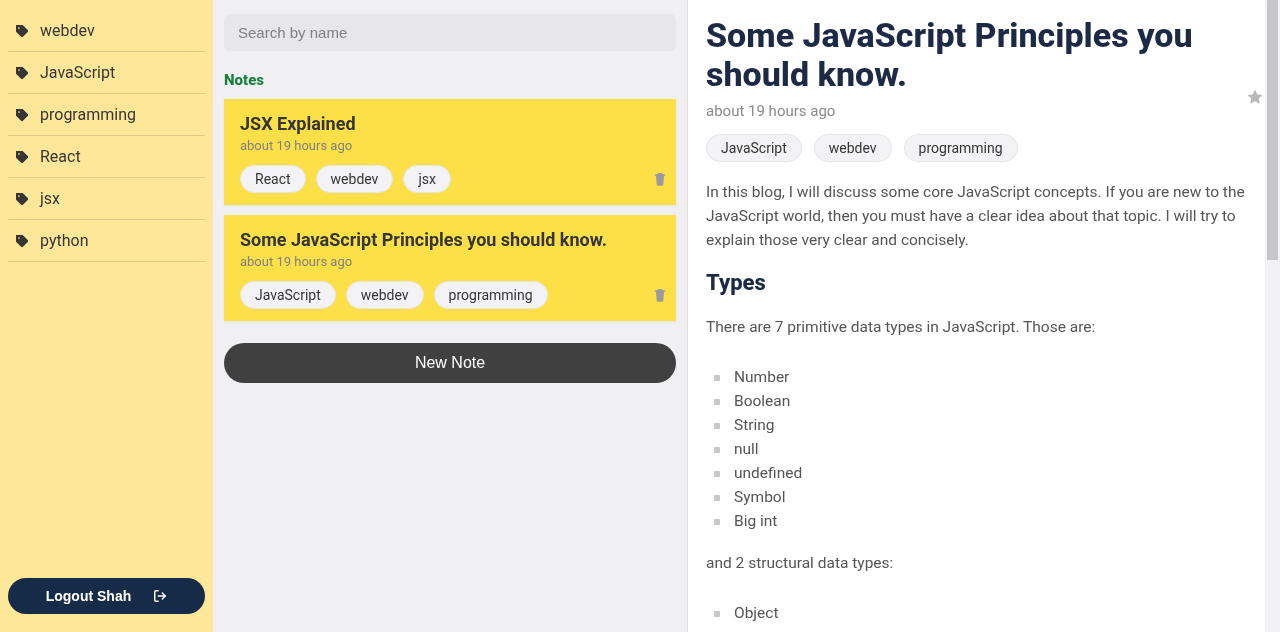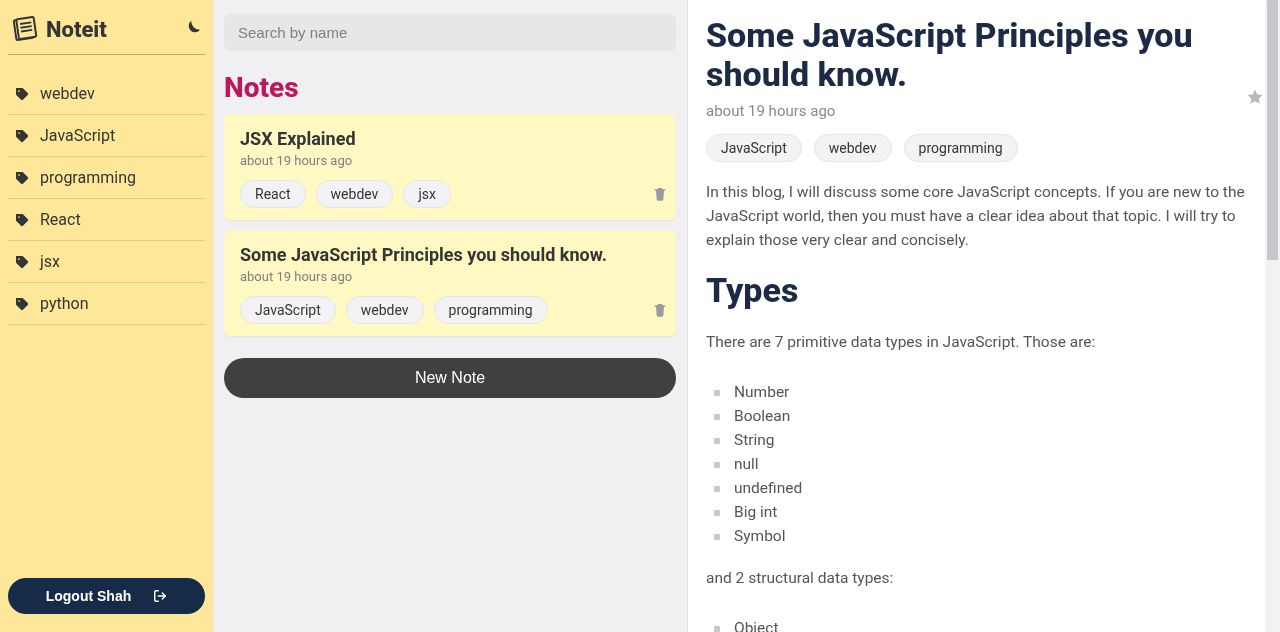--- a/index.html
+++ b/index.html
@@ -67,28 +67,28 @@
   background: #e7e7ea;
   border: none;
   border-radius: 6px;
   padding: 10px 14px;
   font-size: 15px;
   color: #353535;
   outline: none;
 }
 .search::placeholder { color: #7f7f84; }
 .notes-heading {
-  font-size: 28px;
+  font-size: 15px;
   font-weight: 800;
-  color: #be185d;
+  color: #15803d;
   margin: 20px 0 10px 0;
 }
 .note-card {
-  background: #fef9c3;
-  border-radius: 6px;
+  background: #fde047;
+  border-radius: 0;
   padding: 14px 8px 12px 16px;
   margin-bottom: 10px;
   box-shadow: 0 1px 2px rgba(0,0,0,.06);
   cursor: pointer;
 }
 .note-title { font-weight: 700; font-size: 18px; color: #353535; margin-bottom: 4px;}
 .note-time { font-size: 13px; color: #7f7f84; margin-bottom: 12px; }
 .note-foot { display: flex; align-items: center; justify-content: space-between; gap: 8px;}
 .chips { display: flex; gap: 10px; flex-wrap: wrap;}
 .chip {
@@ -122,21 +122,21 @@
   font-size: 34px;
   font-weight: 800;
   color: #1d2a45;
   line-height: 1.15;
   margin-bottom: 8px;
 }
 .content-time { font-size: 15px; color: #8a8a8e; margin-bottom: 14px;}
 .star { position: absolute; top: 88px; right: 16px; color: #b8b8bd; cursor: pointer; font-size: 18px;}
 .content-tags { display: flex; gap: 12px; margin-bottom: 18px;}
 .content-body p { color: #555; font-size: 15.5px; line-height: 1.55; margin-bottom: 18px;}
-.content-body h2 { font-size: 34px; font-weight: 800; color: #1d2a45; margin: 6px 0 20px 0;}
+.content-body h2 { font-size: 22px; font-weight: 800; color: #1d2a45; margin: 6px 0 20px 0;}
 .content-body ul { list-style: none; padding-left: 2px; margin-bottom: 18px; margin-top: 26px;}
 .content-body ul li {
   padding: 3px 0 3px 26px;
   position: relative;
   color: #555;
   font-size: 15.5px;
 }
 .content-body ul li::before {
   content: '';
   position: absolute;
@@ -163,39 +163,20 @@
   height: 260px;
   background: #c6c6cb;
   border-radius: 1px;
 }
 svg { display: block; }
 </style>
 </head>
 <body>
 
 <div class="sidebar">
-  <div class="logo-row">
-    <div class="logo-left">
-      <span>
-        <svg width="30" height="30" viewBox="0 0 24 24" fill="none" stroke="#353535" stroke-width="1.6">
-          <rect x="4" y="4" width="14" height="16" rx="1" transform="rotate(-8 11 12)"></rect>
-          <rect x="6" y="3.2" width="14" height="16" rx="1" transform="rotate(-8 13 11)" fill="#fee799"></rect>
-          <line x1="8" y1="8" x2="17" y2="6.7"></line>
-          <line x1="8.4" y1="11" x2="17.4" y2="9.7"></line>
-          <line x1="8.8" y1="14" x2="17.8" y2="12.7"></line>
-        </svg>
-      </span>
-      <span class="logo-text">Noteit</span>
-    </div>
-    <span>
-      <svg width="22" height="22" viewBox="0 0 24 24" fill="#353535">
-          <path d="M21 12.8A9 9 0 0 1 11.2 3a7 7 0 1 0 9.8 9.8z"></path>
-        </svg>
-    </span>
-  </div>
 
   <div class="tag-list" id="tag-list">
       <div class="tag-item">
         <span>
           <svg width="16" height="16" viewBox="0 0 24 24" fill="#353535">
             <path d="M20.6 13.4 13.4 20.6a2 2 0 0 1-2.8 0L3 13V3h10l7.6 7.6a2 2 0 0 1 0 2.8z"></path>
             <circle cx="7.5" cy="7.5" r="1.3" fill="#fee799"></circle>
           </svg>
         </span>
         <span>webdev</span>
@@ -315,22 +296,22 @@
   <div class="content-body">
     <p>In this blog, I will discuss some core JavaScript concepts. If you are new to the JavaScript world, then you must have a clear idea about that topic. I will try to explain those very clear and concisely.</p>
     <h2>Types</h2>
     <p>There are 7 primitive data types in JavaScript. Those are:</p>
     <ul id="list1">
         <li>Number</li>
         <li>Boolean</li>
         <li>String</li>
         <li>null</li>
         <li>undefined</li>
+        <li>Symbol</li>
         <li>Big int</li>
-        <li>Symbol</li>
       </ul>
     <p>and 2 structural data types:</p>
     <ul id="list2">
         <li>Object</li>
       </ul>
   </div>
 </div>
 
 <div class="scrollbar">
   <div class="scrollbar-thumb"></div>

